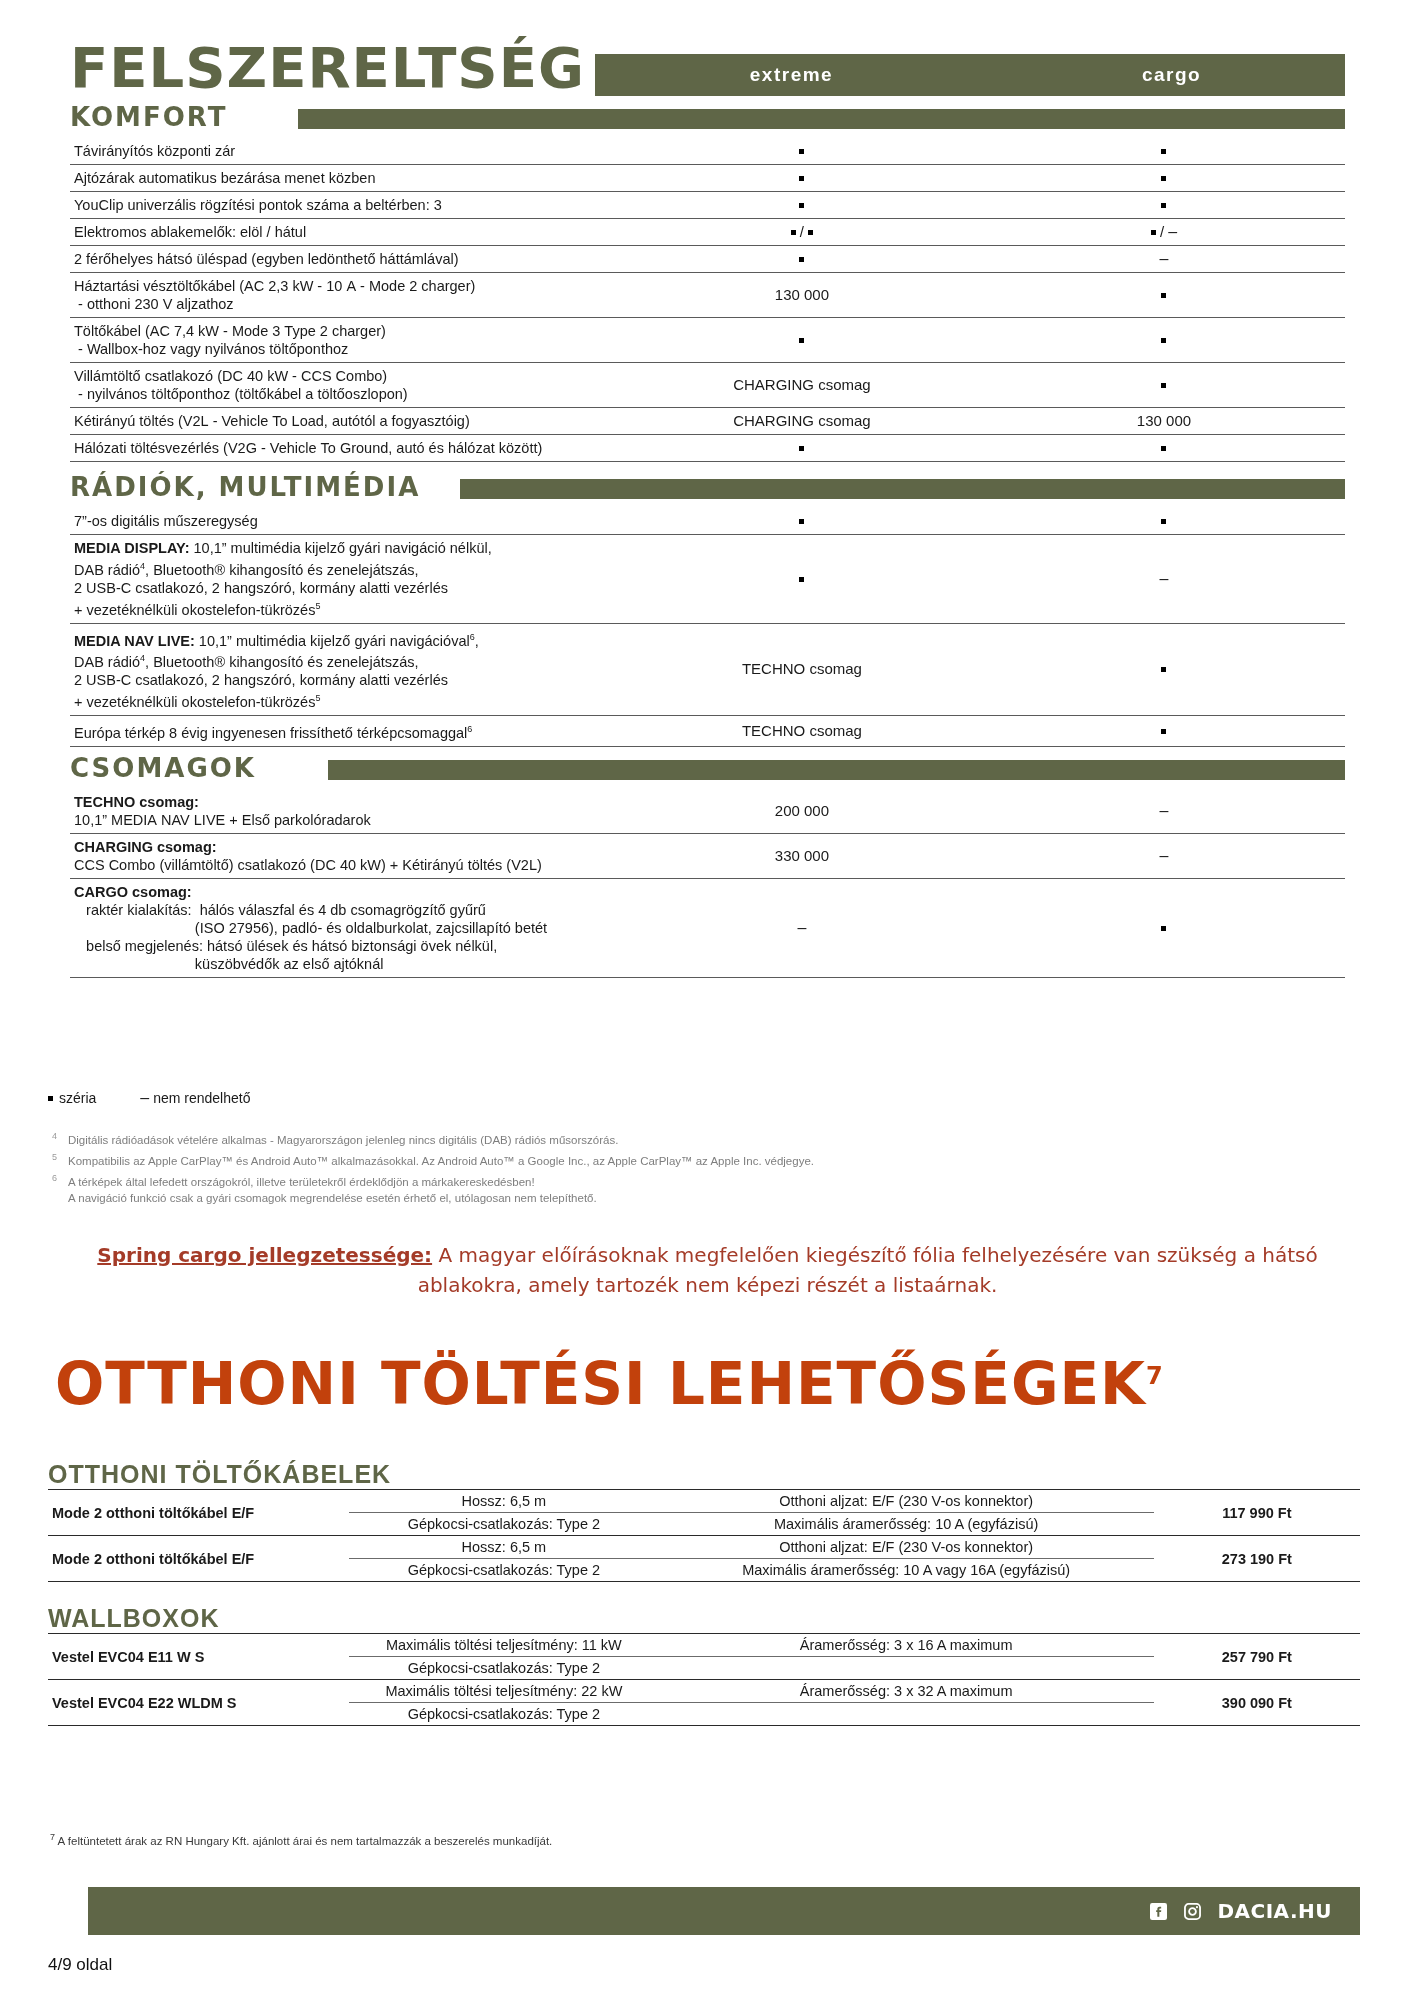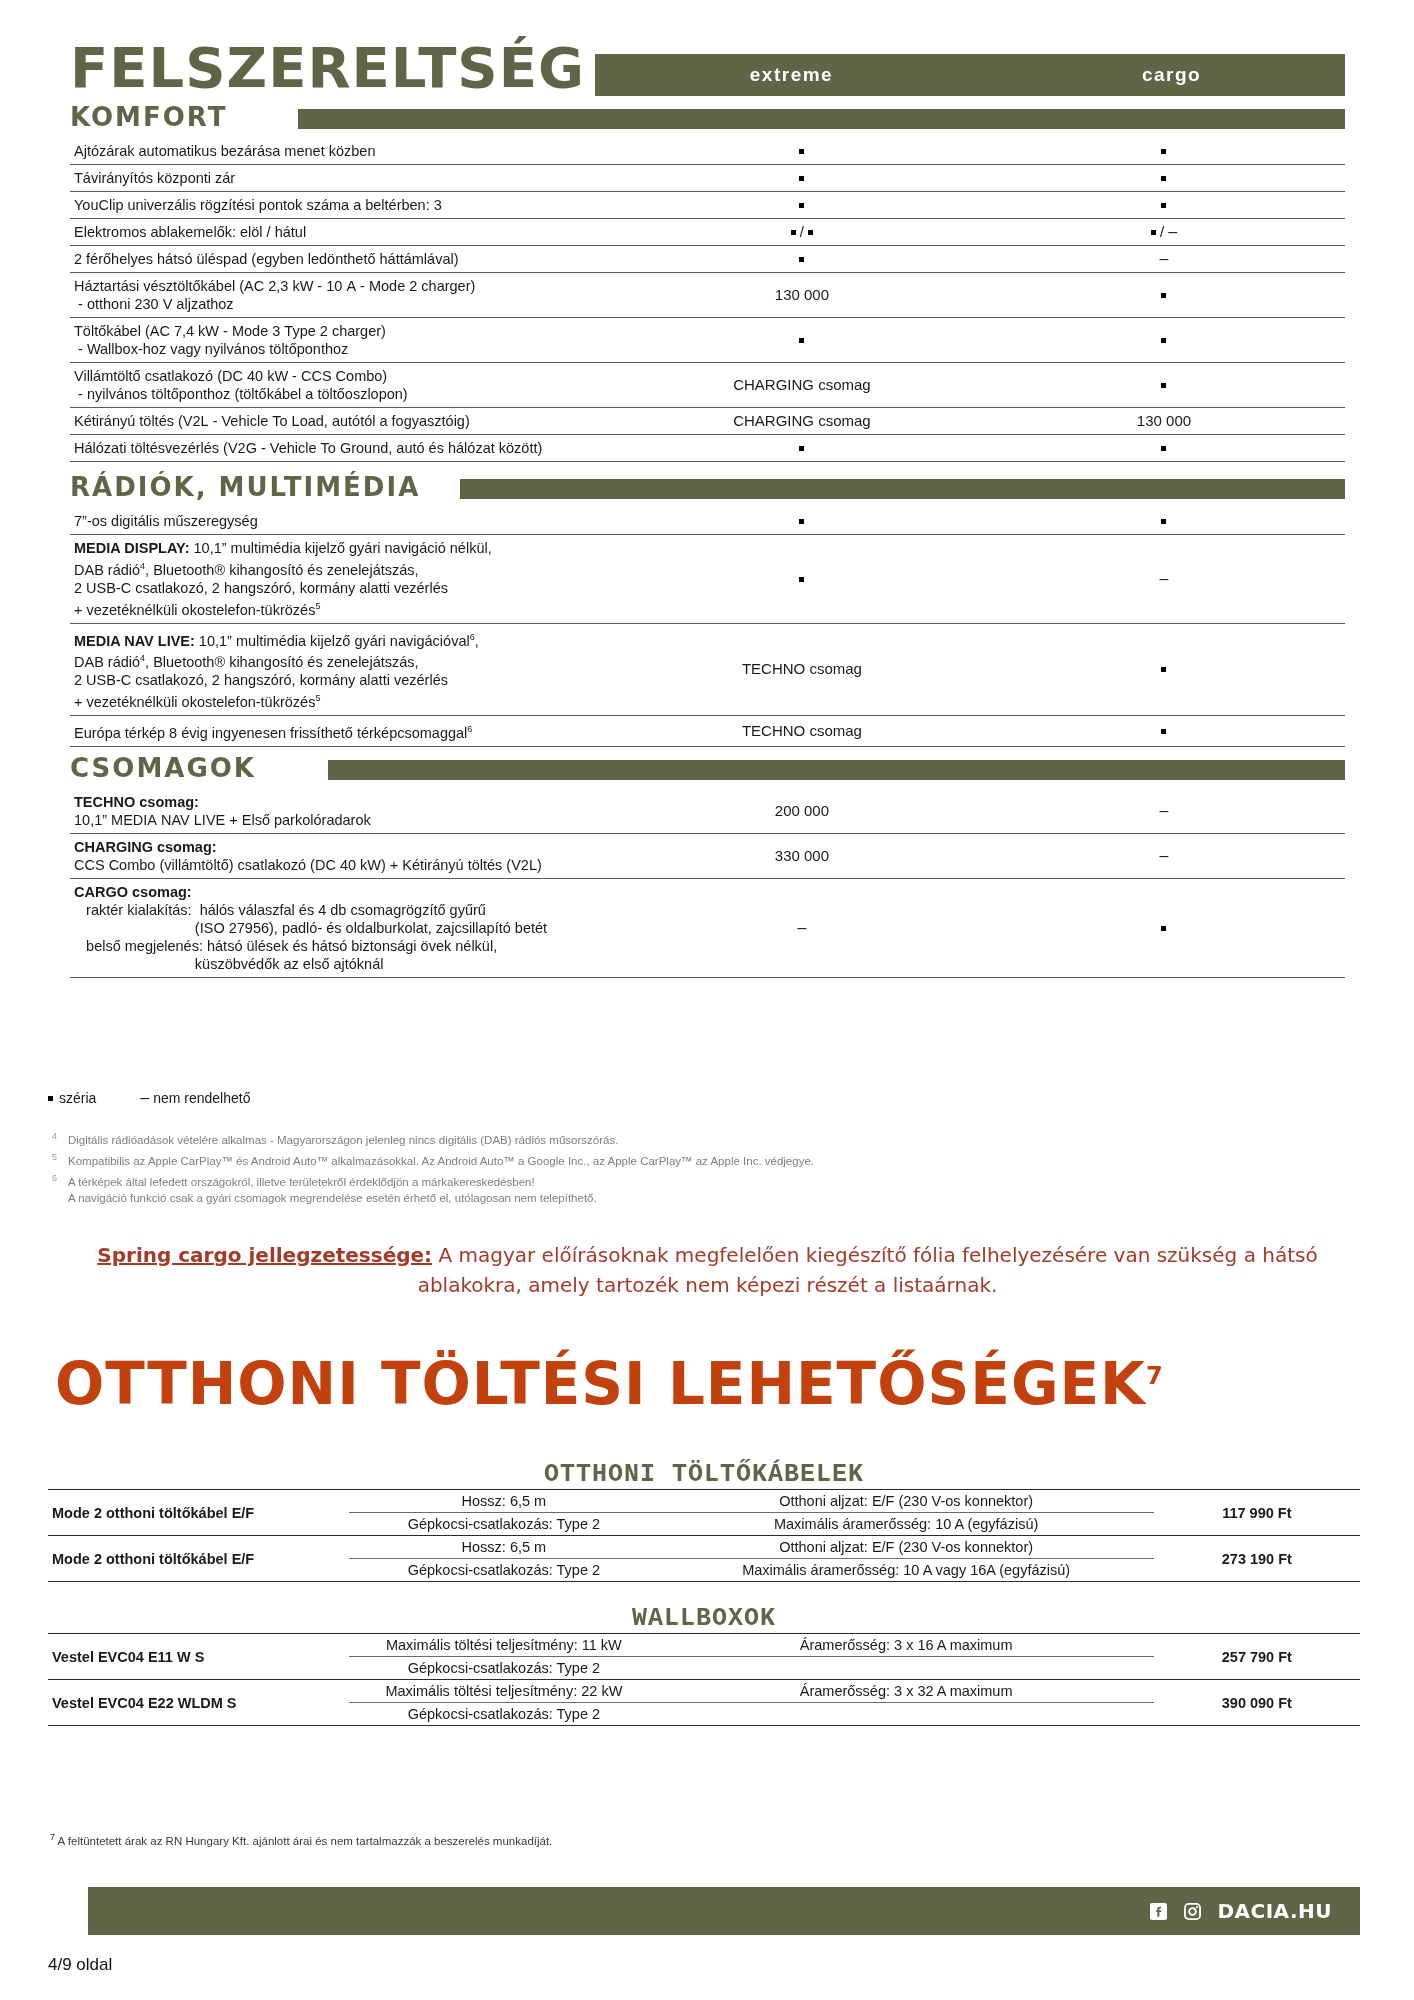--- a/index.html
+++ b/index.html
@@ -81,22 +81,22 @@
   
   .title2{
     position:absolute;left:55px;top:1355px;
     font-size:58px;font-weight:700;color:#c2410c;letter-spacing:1px;
     font-family:"DejaVu Sans", sans-serif;line-height:1;
   }
   .title2 sup{font-size:24px;vertical-align:super;}
 
   
   .ctitle{
-    text-align:center;font-size:25px;font-weight:700;color:#5f6647;
-    letter-spacing:1px;font-family:Liberation Mono, monospace;
+    font-size:25px;font-weight:700;color:#5f6647;
+    letter-spacing:1px;font-family:Liberation Sans, sans-serif;
   }
   .chargewrap{position:absolute;left:48px;top:1460px;width:1312px;}
   table.charge{width:100%;border-collapse:collapse;table-layout:fixed;}
   table.charge td{font-size:14.5px;padding:3px 4px;vertical-align:middle;}
   .cl-name{width:292px;font-weight:700;font-size:14.5px;}
   .cl-a{width:300px;text-align:center;}
   .cl-b{width:480px;text-align:center;}
   .cl-price{width:200px;text-align:center;font-weight:700;font-size:15px;}
   .tb-top{border-top:1.6px solid #2a2a2a;}
   .tb-bot{border-bottom:1.6px solid #2a2a2a;margin-top:47px;}
@@ -134,26 +134,26 @@
       <div class="band" style="left: 228px; right: 0px;"></div>
     </div>
     <table class="spec">
       <colgroup>
           <col class="col-feat">
           <col class="col-e">
           <col class="col-c">
         </colgroup>
       <tbody id="tb-komfort">
           <tr>
+            <td class="feat">Távirányítós&nbsp;központi&nbsp;zár</td>
+            <td class="val"><span class="dot"></span></td>
+            <td class="val"><span class="dot"></span></td>
+          </tr>
+          <tr>
             <td class="feat">Ajtózárak&nbsp;automatikus&nbsp;bezárása&nbsp;menet&nbsp;közben</td>
-            <td class="val"><span class="dot"></span></td>
-            <td class="val"><span class="dot"></span></td>
-          </tr>
-          <tr>
-            <td class="feat">Távirányítós&nbsp;központi&nbsp;zár</td>
             <td class="val"><span class="dot"></span></td>
             <td class="val"><span class="dot"></span></td>
           </tr>
           <tr>
             <td class="feat">YouClip&nbsp;univerzális&nbsp;rögzítési&nbsp;pontok&nbsp;száma&nbsp;a&nbsp;beltérben:&nbsp;3</td>
             <td class="val"><span class="dot"></span></td>
             <td class="val"><span class="dot"></span></td>
           </tr>
           <tr>
             <td class="feat">Elektromos&nbsp;ablakemelők:&nbsp;elöl&nbsp;/&nbsp;hátul</td>

